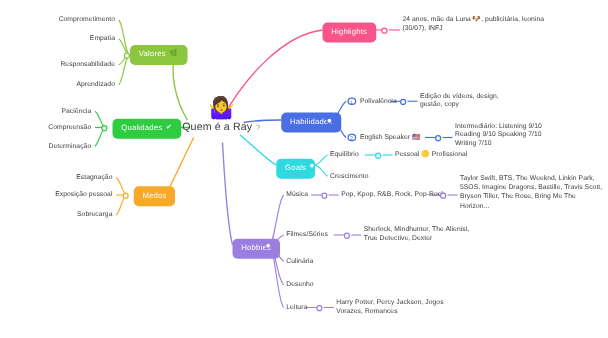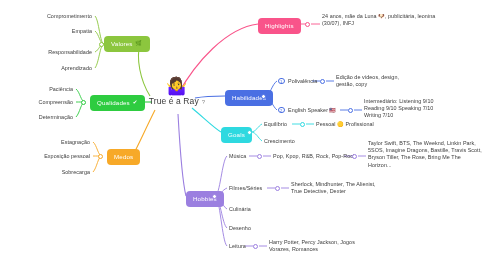--- a/index.html
+++ b/index.html
@@ -130,21 +130,21 @@
     <path d="M344 156 L 352 156" stroke="#9b7fe0" stroke-width=".9" fill="none"></path>
     <path d="M358 156 L 366 156" stroke="#9b7fe0" stroke-width=".9" fill="none"></path>
     <path d="M267 188 L 275 188" stroke="#9b7fe0" stroke-width=".9" fill="none"></path>
     <path d="M281 188 L 289 188" stroke="#9b7fe0" stroke-width=".9" fill="none"></path>
     <path d="M245 246 L 253 246" stroke="#9b7fe0" stroke-width=".9" fill="none"></path>
     <path d="M259 246 L 267 246" stroke="#9b7fe0" stroke-width=".9" fill="none"></path>
   </svg>
 
   <div class="root" style="left:139px;top:78px;width:76px;">
     <span class="emoji">🤷‍♀️</span>
-    <span class="root-label"><span>True é a Ray</span><span class="tiny">?</span></span>
+    <span class="root-label"><span>Quem é a Ray</span><span class="tiny">?</span></span>
   </div>
 
   <div class="pill" style="left:104px;top:36px;background:#8cc63e;">
     <span>Valores</span>
     <span class="pemo">🌿</span>
   </div>
   <div class="dot green" style="left:99px;top:41.5px;"></div>
   <div class="leaf r" style="left:0px;top:13px;width:92px;">Comprometimento</div>
   <div class="leaf r" style="left:0px;top:28px;width:92px;">Empatia</div>
   <div class="leaf r" style="left:0px;top:49px;width:92px;">Responsabilidade</div>

